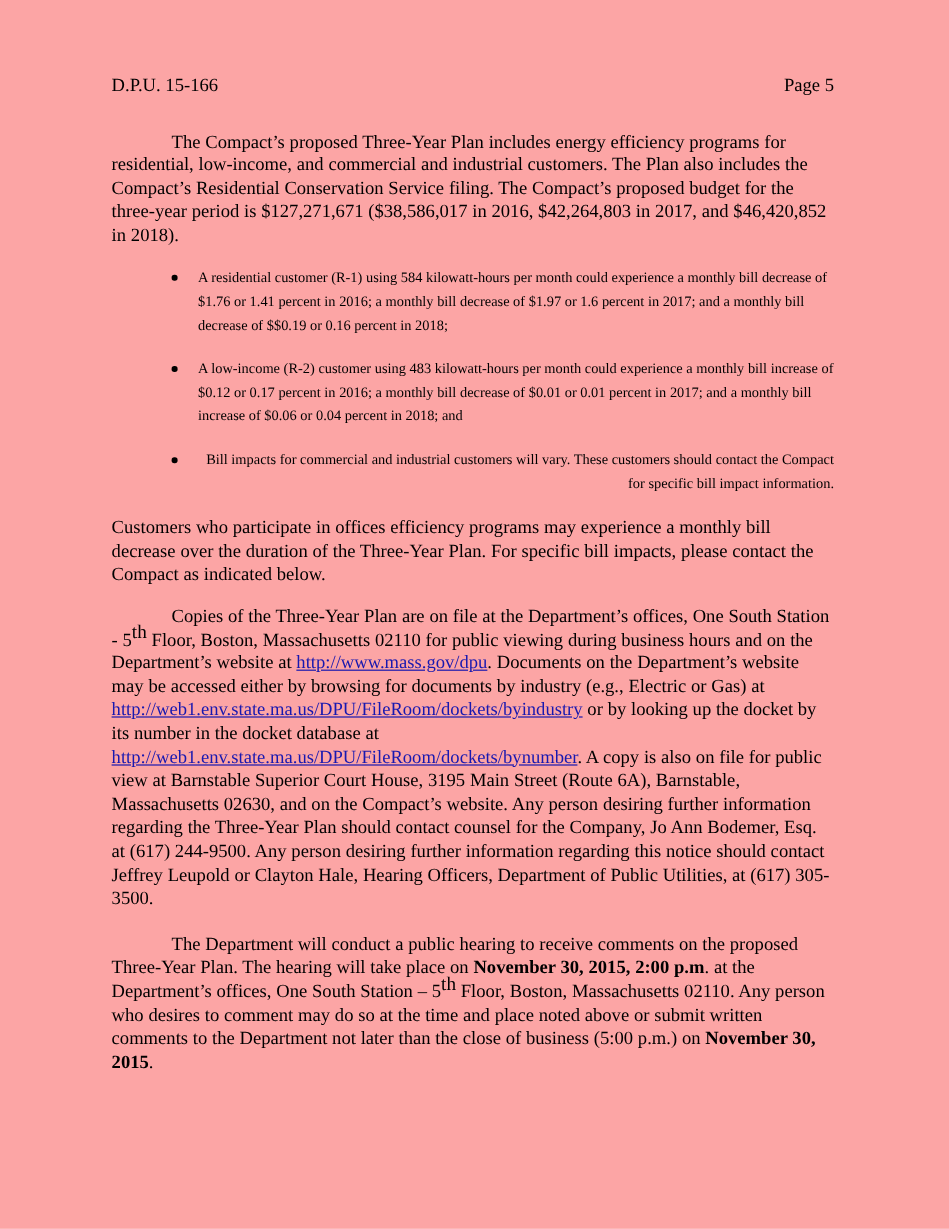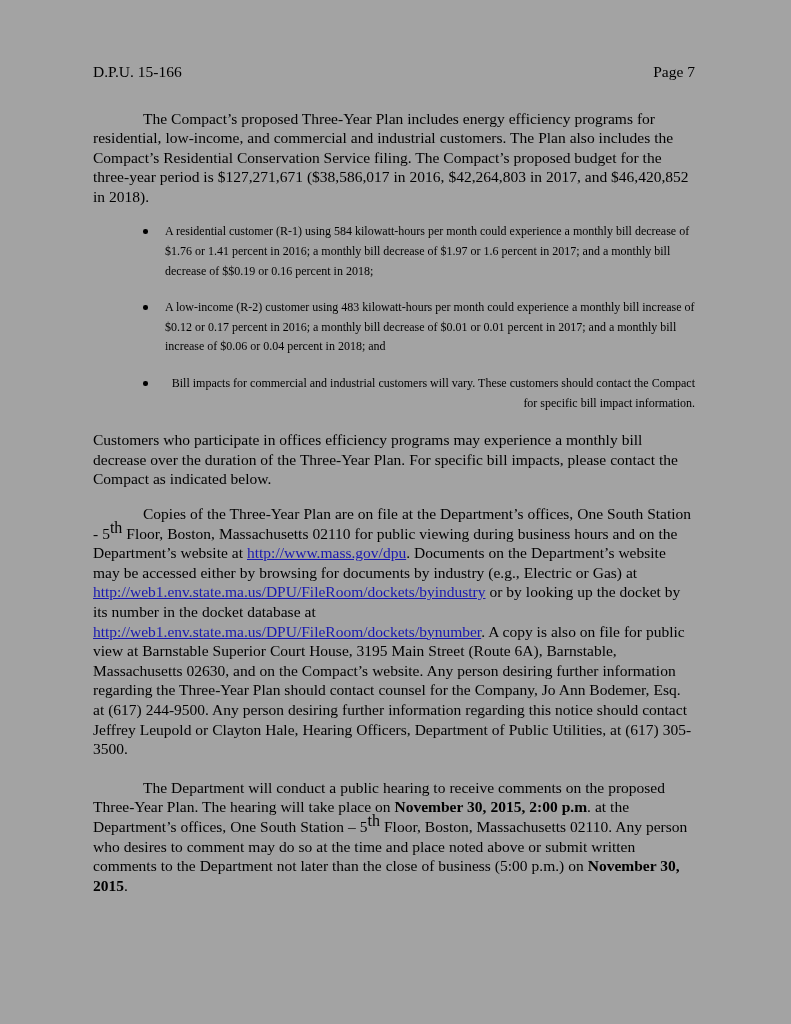--- a/index.html
+++ b/index.html
@@ -14,21 +14,21 @@
     font-family: "Liberation Serif", "DejaVu Serif", serif;
     color: #000000;
     overflow: hidden;
   }
   .page {
     position: absolute;
     left: 0;
     top: 0;
     width: 791px;
     height: 1024px;
-    background: #a3a3a3;
+    background: #fca5a5;
   }
   .content {
     position: absolute;
     left: 93px;
     top: 62px;
     width: 602px;
   }
 
   
   .header-row {
@@ -100,21 +100,21 @@
   .spacer-sm { margin-bottom: 19px; }
 </style>
 </head>
 <body>
 
 <div class="page">
   <div class="content">
 
     <div class="header-row">
       <span>D.P.U. 15-166</span>
-      <span>Page 7</span>
+      <span>Page 5</span>
     </div>
 
     <p class="para indent">The Compact’s proposed Three-Year Plan includes energy efficiency programs for residential, low-income, and commercial and industrial customers.  The Plan also includes the Compact’s Residential Conservation Service filing.  The Compact’s proposed budget for the three-year period is $127,271,671 ($38,586,017 in 2016, $42,264,803 in 2017, and $46,420,852 in 2018).</p>
 
 
     <ul class="bullets">
       <li class="bullet-item">
         <span class="bullet-dot"></span>
         <span>A residential customer (R-1) using 584 kilowatt-hours per month could experience a monthly bill decrease of $1.76 or 1.41 percent in 2016; a monthly bill decrease of $1.97 or 1.6 percent in 2017; and a monthly bill decrease of $$0.19 or 0.16 percent in 2018;</span>
       </li>

